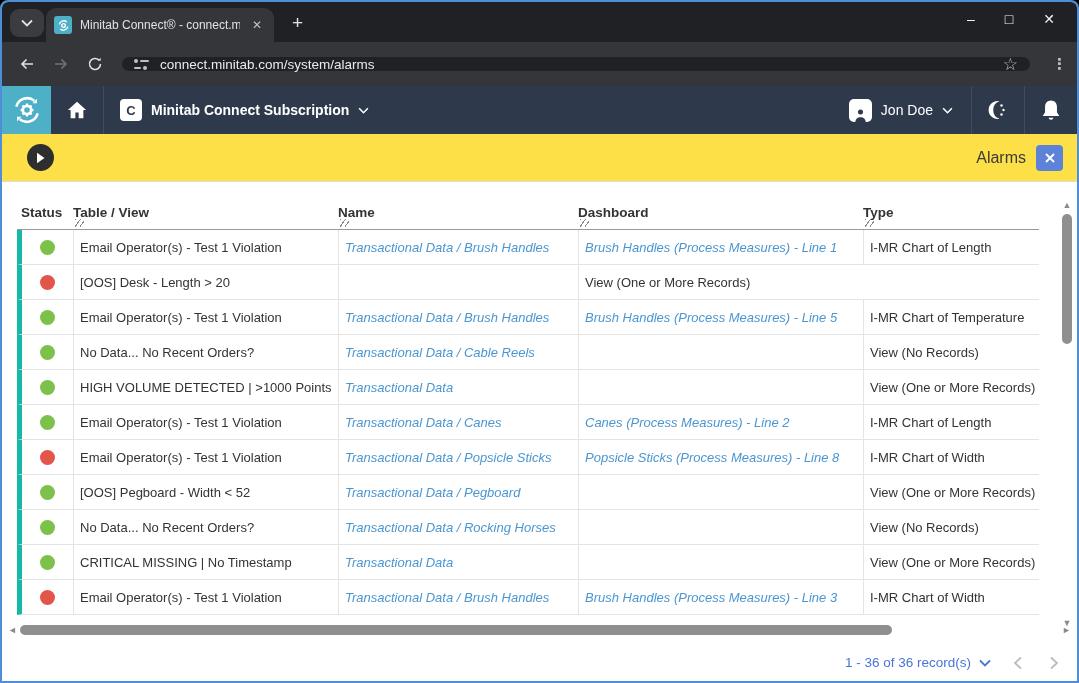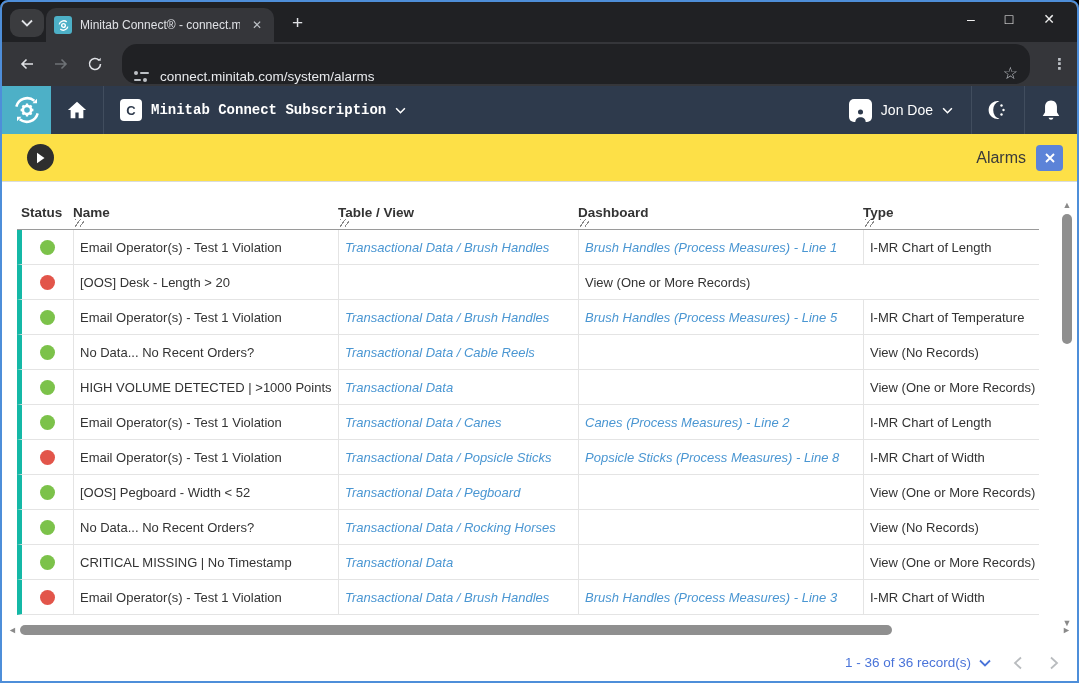--- a/index.html
+++ b/index.html
@@ -17,39 +17,39 @@
     display:flex; align-items:center; padding:0 8px; gap:8px; }
   .favicon { width:18px; height:18px; border-radius:3px; display:flex; align-items:center; justify-content:center; flex:0 0 auto; }
   .tab-title { color:#dfe1e5; font-size:12px; white-space:nowrap; overflow:hidden; flex:1 1 auto; }
   .tab-close { color:#bdc1c6; font-size:12px; padding:2px 4px; flex:0 0 auto; }
   .newtab-btn { color:#dfe1e5; font-size:19px; margin:0 0 8px 10px; padding:0 8px; }
   .win-controls { position:absolute; right:8px; top:0; height:34px; display:flex; align-items:center; gap:30px; padding-right:14px; }
   .win-btn { color:#eee; font-size:14px; line-height:1; }
 
   .addressbar { height:44px; background:#35363a; display:flex; align-items:center; padding:0 10px; gap:4px; }
   .nav-ic { width:30px; height:30px; display:flex; align-items:center; justify-content:center; border-radius:50%; }
-  .omnibox { flex:1; height:40px; background:#202124; border-radius:15px; margin:0 8px;
-    display:flex; align-items:flex-end; padding:0 12px; gap:10px; }
+  .omnibox { flex:1; height:14px; background:#202124; border-radius:15px; margin:0 8px;
+    display:flex; align-items:center; padding:0 12px; gap:10px; }
   .site-ic { width:16px; height:16px; display:flex; flex-direction:column; justify-content:center; gap:3px; }
   .site-ic .r { display:flex; align-items:center; gap:2px; }
   .site-ic .d { width:4px; height:4px; border-radius:50%; background:#bdc1c6; }
   .site-ic .l { height:2px; border-radius:1px; background:#bdc1c6; }
   .url-text { color:#e8eaed; font-size:13.5px; }
   .star { color:#bdc1c6; font-size:17px; }
   .kebab { color:#bdc1c6; font-size:15px; letter-spacing:0; margin-left:10px; font-weight:bold; }
 
   
   .appbar { height:48px; background:#2e3a4c; display:flex; align-items:center; }
   .brand { width:49px; height:48px; display:flex; align-items:center; justify-content:center; }
   .home-btn { width:52px; height:48px; display:flex; align-items:center; justify-content:center; }
   .vdiv { width:1px; height:48px; background:#414d5e; }
   .org { display:flex; align-items:center; gap:9px; padding:0 16px; height:48px; }
   .org-badge { width:22px; height:22px; background:#fff; border-radius:4px; color:#2e3a4c;
     font-weight:bold; font-size:13px; display:flex; align-items:center; justify-content:center; }
-  .org-name { color:#fff; font-size:14px; font-weight:bold;font-family:Liberation Mono, monospace; }
+  .org-name { color:#fff; font-size:14px; font-weight:bold; }
   .spacer { flex:1; }
   .userbox { display:flex; align-items:center; gap:9px; padding:0 18px; height:48px; }
   .user-badge { width:23px; height:23px; background:#fff; border-radius:5px; display:flex; align-items:flex-end; justify-content:center; overflow:hidden; }
   .user-name { color:#fff; font-size:14px;text-align:right; }
   .iconbox { width:52px; height:48px; display:flex; align-items:center; justify-content:center; }
 
   
   .panelbar { height:48px; background:#fde047; border-bottom:1px solid #d9dcde;
     display:flex; align-items:center; padding:0 14px; }
   .play-btn { width:27px; height:27px; border-radius:50%; background:#2e2e2e;
@@ -233,22 +233,22 @@
   </div>
 
   <div class="content">
     <div class="grid">
       <div class="hdr-row" id="hdr-row">
         <span class="resize-mark" style="left:58px"></span>
         <span class="resize-mark" style="left:323px"></span>
         <span class="resize-mark" style="left:563px"></span>
         <span class="resize-mark" style="left:848px"></span>
       <div class="hdr-cell">Status</div>
+          <div class="hdr-cell">Table / View</div>
           <div class="hdr-cell">Name</div>
-          <div class="hdr-cell">Table / View</div>
           <div class="hdr-cell">Dashboard</div>
           <div class="hdr-cell">Type</div>
         </div>
       <div id="rows-host">
   <div class="body-row">
     <div class="cell status">
               <span class="dot" style="background: rgb(124, 194, 74);"></span>
             </div>
     <div class="cell">Email Operator(s) - Test 1 Violation</div>
     <div class="cell">

